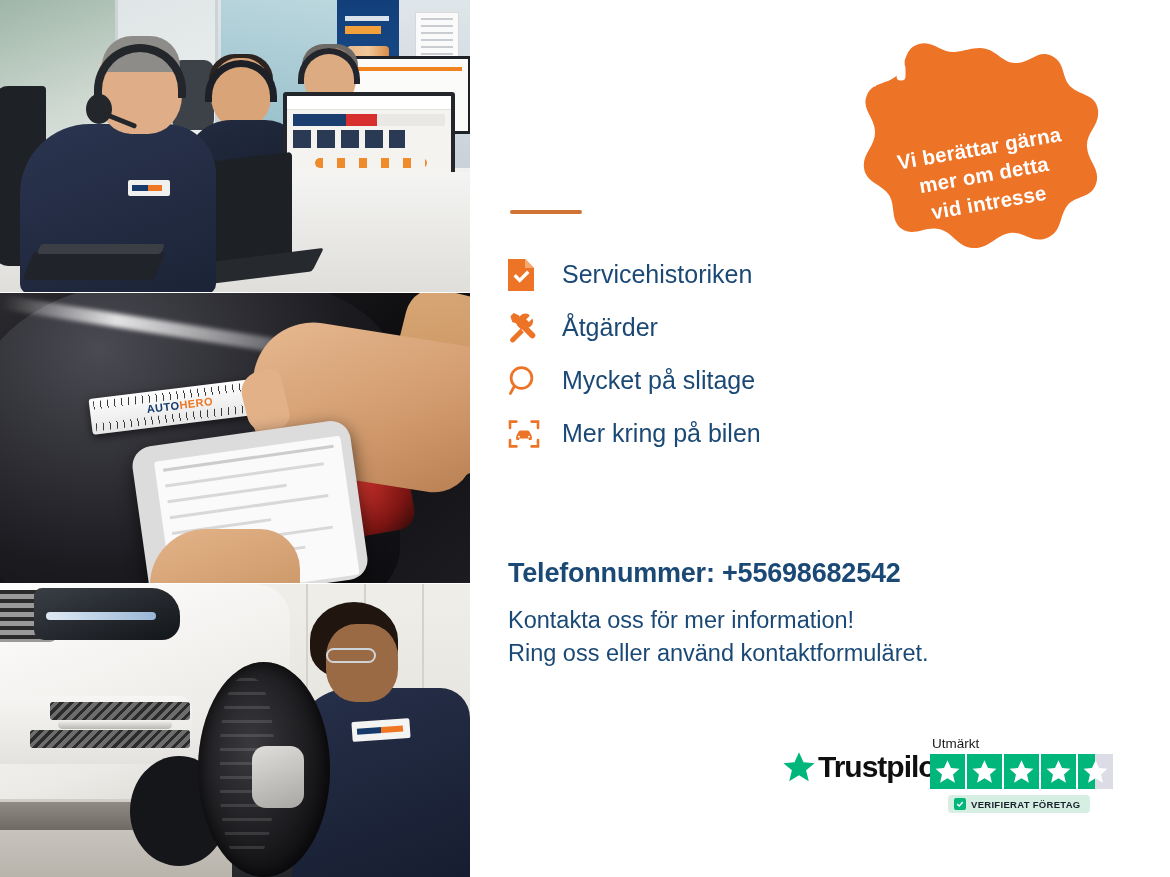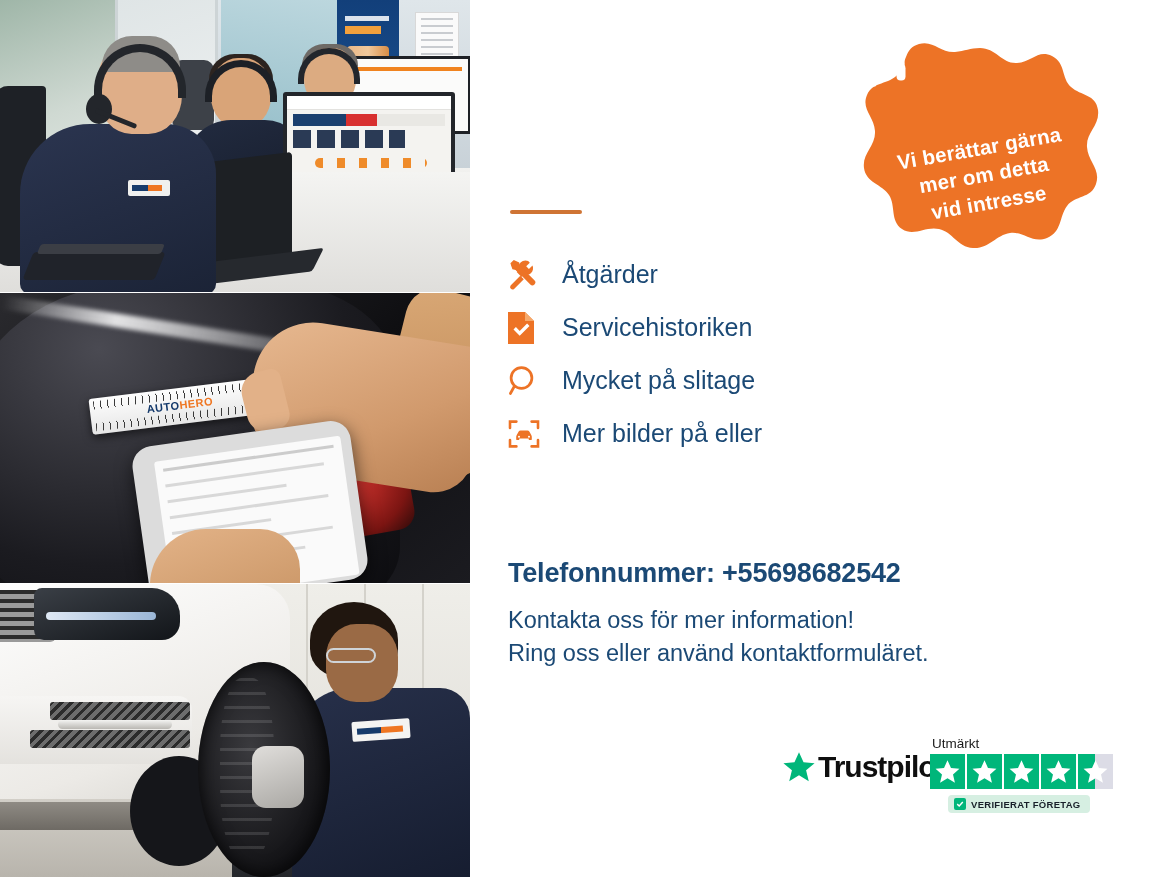--- a/index.html
+++ b/index.html
@@ -410,43 +410,43 @@
         <div>Vi berättar gärna</div>
         <div>mer om detta</div>
         <div>vid intresse</div>
       </div>
     </div>
 
     <div class="list">
 
       <div class="li">
         <span class="ico">
+          <svg width="26" height="32" viewBox="0 0 26 32">
+            <path fill="#ED7326" d="M0 0h17l9 9v23H0z"></path>
+            <path fill="#f6a96b" d="M17 0l9 9h-9z"></path>
+            <path fill="#fff" d="M5.5 17.5l2.4-2.4 3.8 3.8 7.4-7.4 2.4 2.4-9.8 9.8z"></path>
+          </svg>
+        </span>
+        <span class="lbl">Servicehistoriken</span>
+      </div>
+
+      <div class="li">
+        <span class="ico">
           <svg width="32" height="32" viewBox="0 0 32 32">
             <g fill="#ED7326">
               <path d="M6.2 3.2l6.6 6.6-3.2 3.2-6.6-6.6 1.6-.4.4-1.6z" transform="rotate(0)"></path>
               <path d="M4.8 2.2c-2.6 2.6-2.6 6.8 0 9.4 1.8 1.8 4.4 2.3 6.6 1.5l13.3 13.3a2.9 2.9 0 104.1-4.1L15.5 9c.8-2.2.3-4.8-1.5-6.6-2.2-2.2-5.6-2.5-8-1l4.1 4.1-.9 3.4-3.4.9-4.1-4.1c-.3.5-.6 1-.8 1.5z" opacity="0"></path>
               <path d="M13.9 2.4c-2.5-1.5-5.9-1.2-8.1 1-1.8 1.8-2.3 4.4-1.5 6.6L2 12.3l3.4 3.4 2.3-2.3c2.2.8 4.8.3 6.6-1.5 2.2-2.2 2.5-5.6 1-8.1l-3.2 3.2-2.6-2.6 4.4-2z" opacity="0"></path>
             </g>
             <path fill="#ED7326" d="M26.6 2.1l-4.4 4.4 3.3 3.3 4.4-4.4c1.3 3.1.7 6.8-1.8 9.3-2.4 2.4-5.9 3.1-8.9 2l-2.7 2.7-5.9-5.9 2.7-2.7c-1.1-3-.4-6.5 2-8.9C17.8 -.6 21.5-1.2 24.6.1z" transform="translate(0,2) scale(0.82) rotate(0 16 16)"></path>
             <path fill="#ED7326" d="M2.6 27.4l9.7-9.7 3.5 3.5-9.7 9.7a2.5 2.5 0 01-3.5-3.5z" transform="translate(0,-1)"></path>
             <path fill="#ED7326" d="M2.4 4.3L5.8 1l5.4 2.4.9 3.6 14.3 14.3a2.9 2.9 0 11-4.1 4.1L8 11.1l-3.6-.9z"></path>
           </svg>
         </span>
         <span class="lbl">Åtgärder</span>
-      </div>
-
-      <div class="li">
-        <span class="ico">
-          <svg width="26" height="32" viewBox="0 0 26 32">
-            <path fill="#ED7326" d="M0 0h17l9 9v23H0z"></path>
-            <path fill="#f6a96b" d="M17 0l9 9h-9z"></path>
-            <path fill="#fff" d="M5.5 17.5l2.4-2.4 3.8 3.8 7.4-7.4 2.4 2.4-9.8 9.8z"></path>
-          </svg>
-        </span>
-        <span class="lbl">Servicehistoriken</span>
       </div>
 
       <div class="li">
         <span class="ico">
           <svg width="30" height="31" viewBox="0 0 30 31">
             <circle cx="13.5" cy="13" r="10.4" fill="none" stroke="#ED7326" stroke-width="2.7"></circle>
             <line x1="6.5" y1="21" x2="2.4" y2="28.5" stroke="#ED7326" stroke-width="2.7" stroke-linecap="round"></line>
           </svg>
         </span>
         <span class="lbl">Mycket på slitage</span>
@@ -462,21 +462,21 @@
                 <path d="M30 22v6.4h-6.4"></path>
             </g>
             <g fill="#ED7326">
               <path d="M8.2 18.8c0-.9.3-1.6.8-2.4l1.7-2.9c.4-.7 1-1 1.8-1h7c.8 0 1.4.3 1.8 1l1.7 2.9c.5.8.8 1.5.8 2.4v2.4c0 .5-.4.9-.9.9h-1.3c-.5 0-.9-.4-.9-.9v-.6h-9.4v.6c0 .5-.4.9-.9.9H9.1c-.5 0-.9-.4-.9-.9z"></path>
               <rect x="10" y="14.4" width="12" height="1.3" rx=".6" fill="#fff" opacity="0"></rect>
             </g>
             <circle cx="11" cy="18.8" r="1" fill="#fff"></circle>
             <circle cx="21" cy="18.8" r="1" fill="#fff"></circle>
           </svg>
         </span>
-        <span class="lbl">Mer bilder på eller</span>
+        <span class="lbl">Mer kring på bilen</span>
       </div>
 
 
     </div>
 
     <div class="tel">
       <span>Telefonnummer:</span>
       <span>+55698682542</span>
     </div>
     <div class="ctext">

